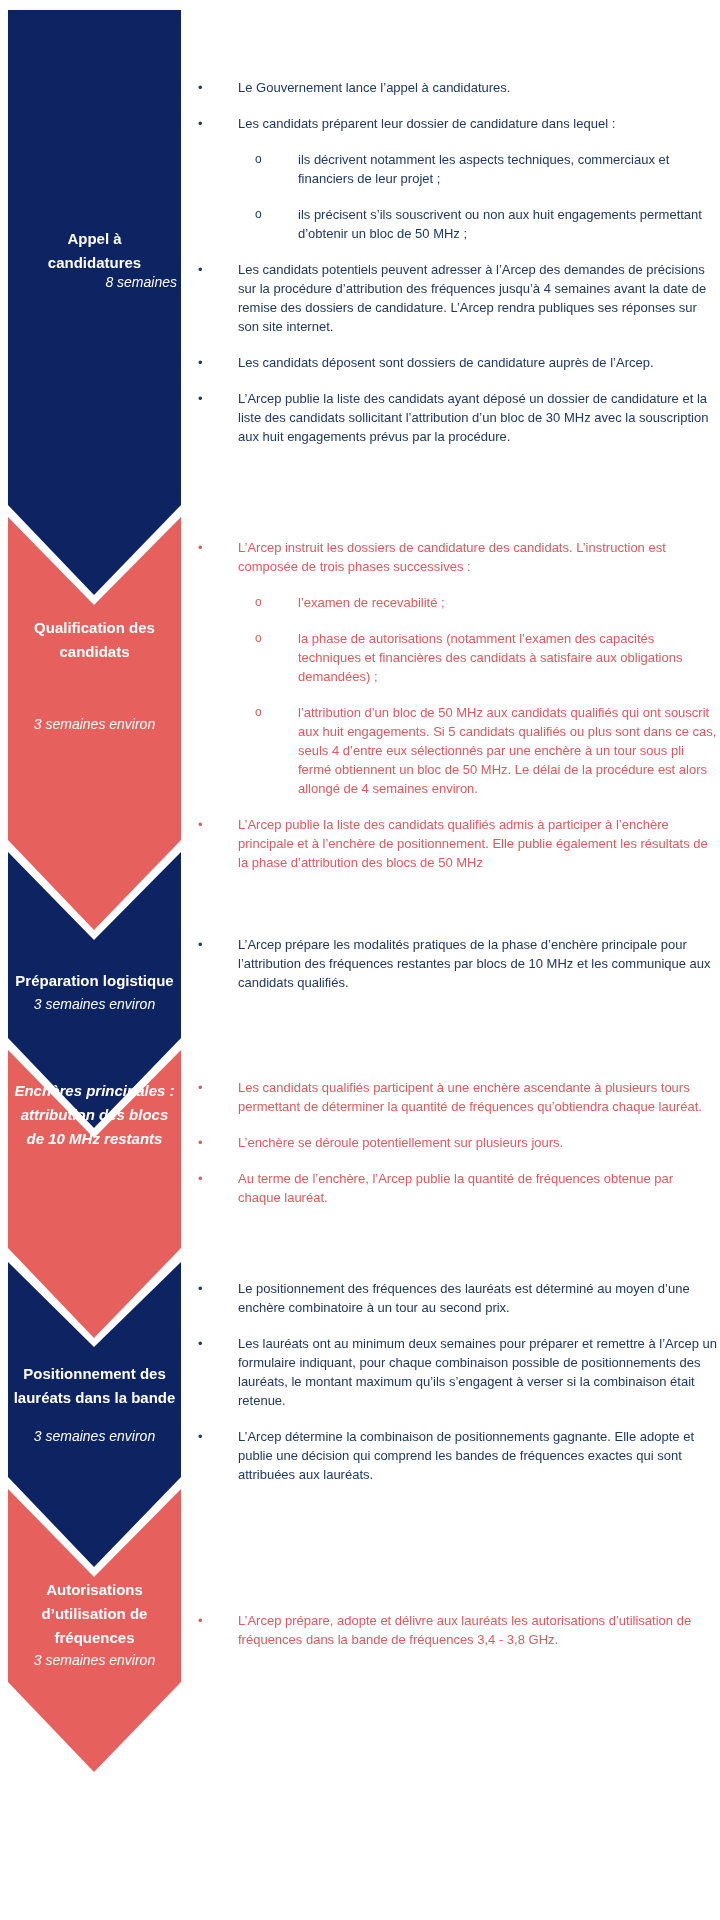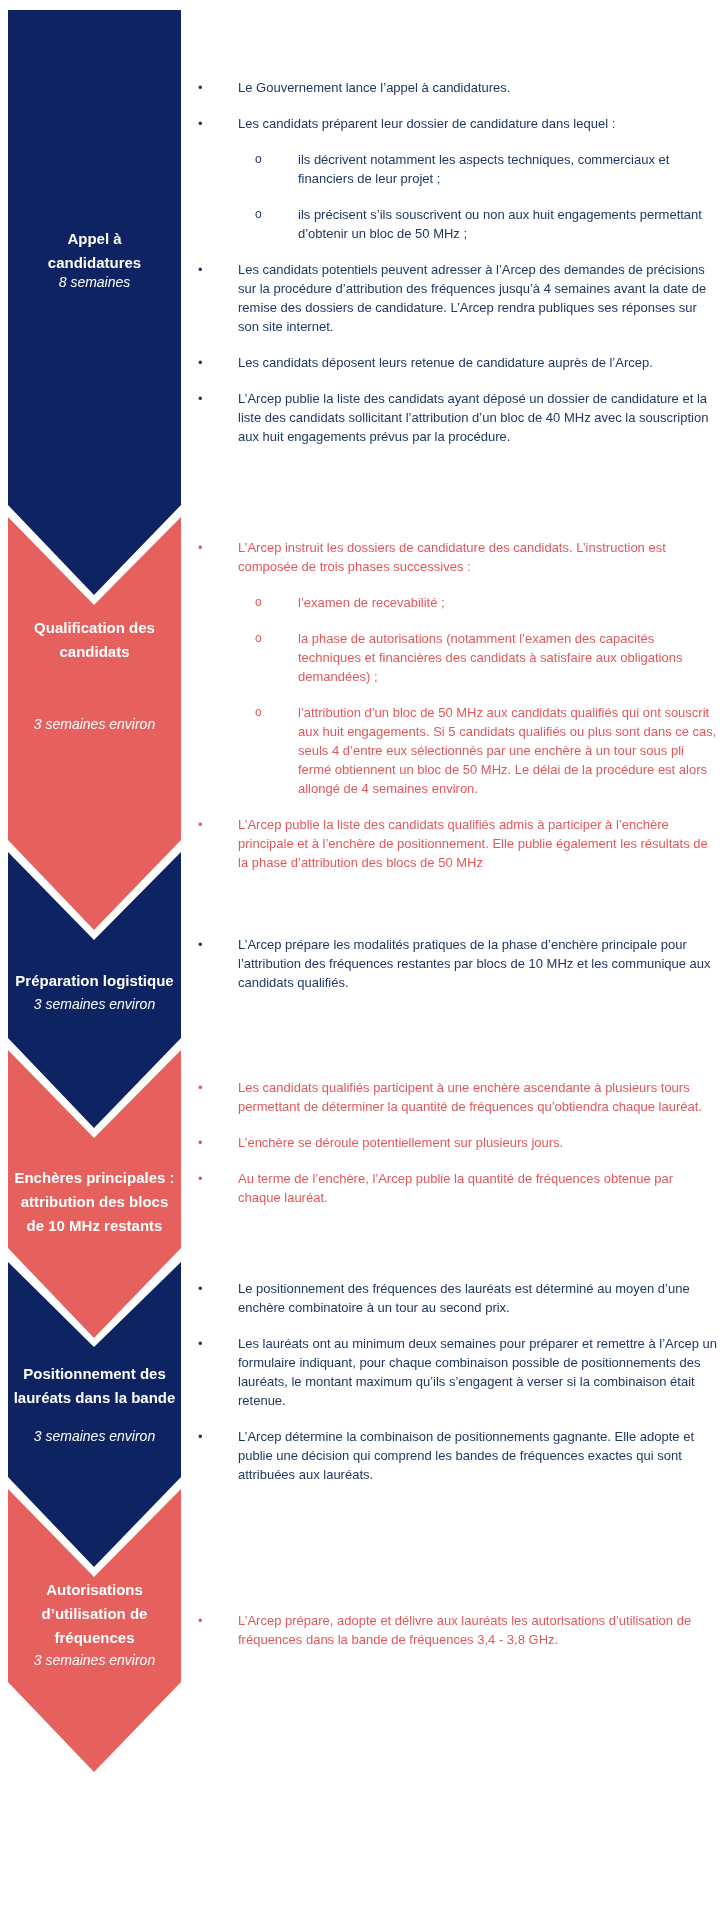--- a/index.html
+++ b/index.html
@@ -20,24 +20,24 @@
   
   .phase-title{
     position:absolute;left:8px;width:173px;box-sizing:border-box;padding:0 4px;
     color:#ffffff;font-weight:bold;font-size:15px;line-height:24px;text-align:center;
     white-space:pre-line;
   }
   .phase-duration{
     position:absolute;left:8px;width:173px;box-sizing:border-box;padding:0 4px;
     color:#ffffff;font-style:italic;font-size:14px;line-height:20px;text-align:center;
   }
-  .t0{top:210px;margin-top:17px;} .d0{top:272px;}
+  .t0{top:210px;margin-top:17px;} .d0{top:272px;text-align:right;}
   .t1{top:616px;} .d1{top:714px;}
   .t2{top:969px;} .d2{top:994px;}
-  .t3{top:1166px;}
+  .t3{top:1079px;font-style:italic;}
   .t4{top:1362px;} .d4{top:1426px;}
   .t5{top:1578px;} .d5{top:1650px;}
   
   .section{position:absolute;left:198px;width:520px;font-size:13px;line-height:19px;}
   .section.navy-text{color:#1f3864;}
   .section.coral-text{color:#e0585c;}
   .s0{top:78px;} .s1{top:538px;} .s2{top:935px;} .s3{top:1078px;} .s4{top:1279px;} .s5{top:1611px;}
   .li{display:flex;margin-bottom:17px;}
   .li .m{flex:0 0 24px;}
   .li.sub{margin-left:57px;}
@@ -96,25 +96,25 @@
     <div class="li sub">
         <span class="m">o</span>
         <span class="tx">ils précisent s’ils souscrivent ou non aux huit engagements permettant d’obtenir un bloc de 50 MHz ;</span>
       </div>
     <div class="li">
         <span class="m">•</span>
         <span class="tx">Les candidats potentiels peuvent adresser à l’Arcep des demandes de précisions sur la procédure d’attribution des fréquences jusqu’à 4 semaines avant la date de remise des dossiers de candidature.  L’Arcep rendra publiques ses réponses sur son site internet.</span>
       </div>
     <div class="li">
         <span class="m">•</span>
-        <span class="tx">Les candidats déposent leurs retenue de candidature auprès de l’Arcep.</span>
+        <span class="tx">Les candidats déposent sont dossiers de candidature auprès de l’Arcep.</span>
       </div>
     <div class="li">
         <span class="m">•</span>
-        <span class="tx">L’Arcep publie la liste des candidats ayant déposé un dossier de candidature et la liste des candidats sollicitant l’attribution d’un bloc de 40 MHz  avec la souscription aux huit engagements prévus par la procédure.</span>
+        <span class="tx">L’Arcep publie la liste des candidats ayant déposé un dossier de candidature et la liste des candidats sollicitant l’attribution d’un bloc de 30 MHz  avec la souscription aux huit engagements prévus par la procédure.</span>
       </div>
   </div>
 
   <div class="section s1 coral-text">
     <div class="li">
         <span class="m">•</span>
         <span class="tx">L’Arcep instruit les dossiers de candidature des candidats. L’instruction est composée de trois phases successives :</span>
       </div>
     <div class="li sub">
         <span class="m">o</span>

